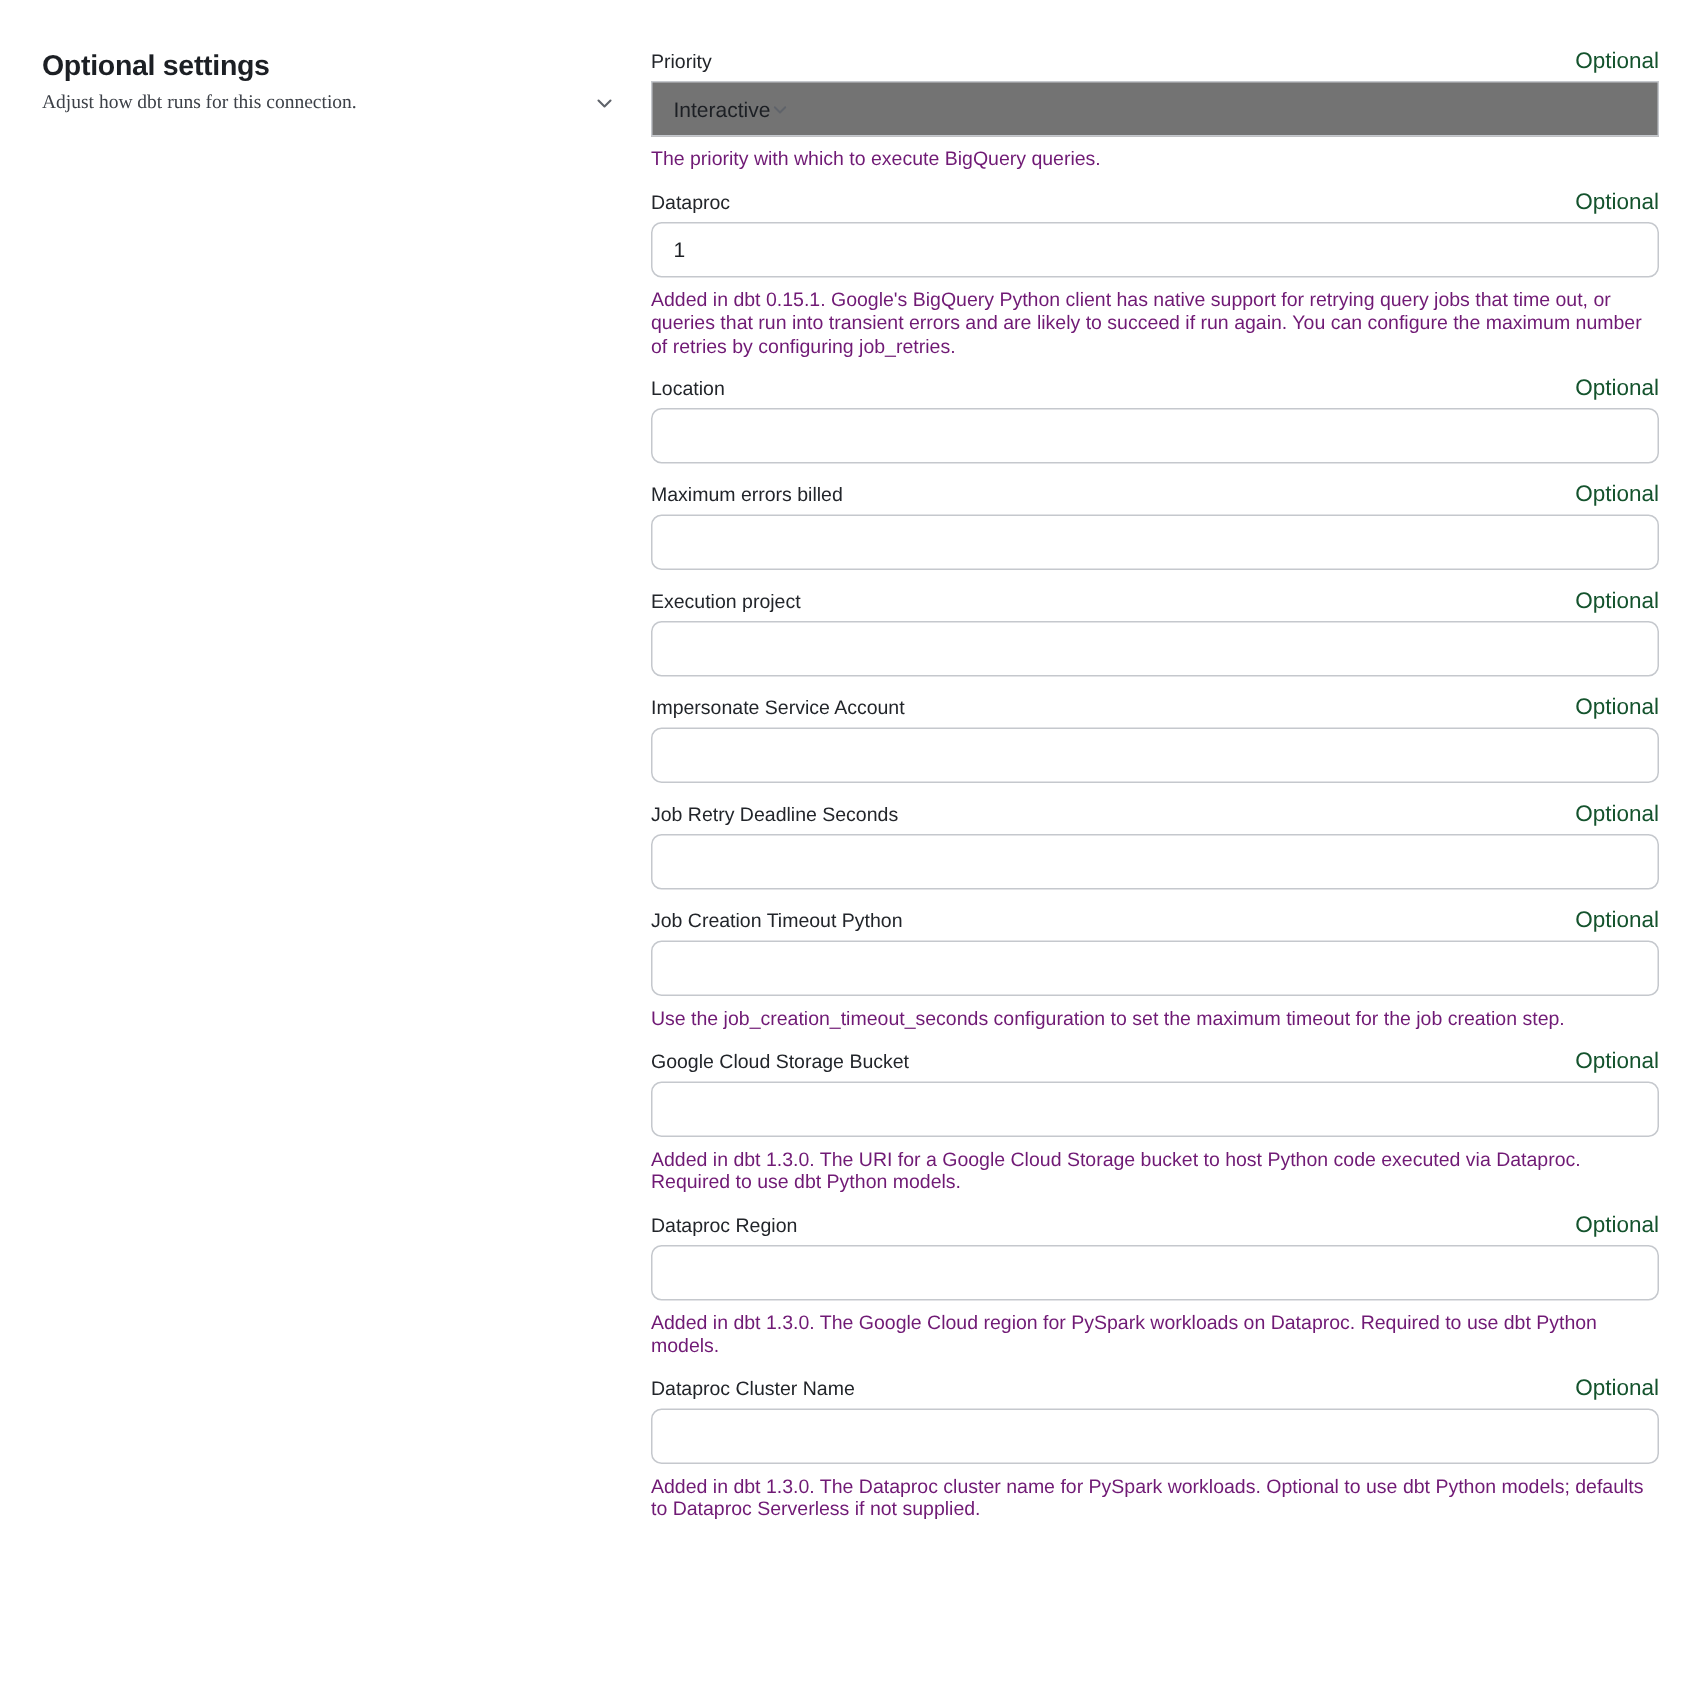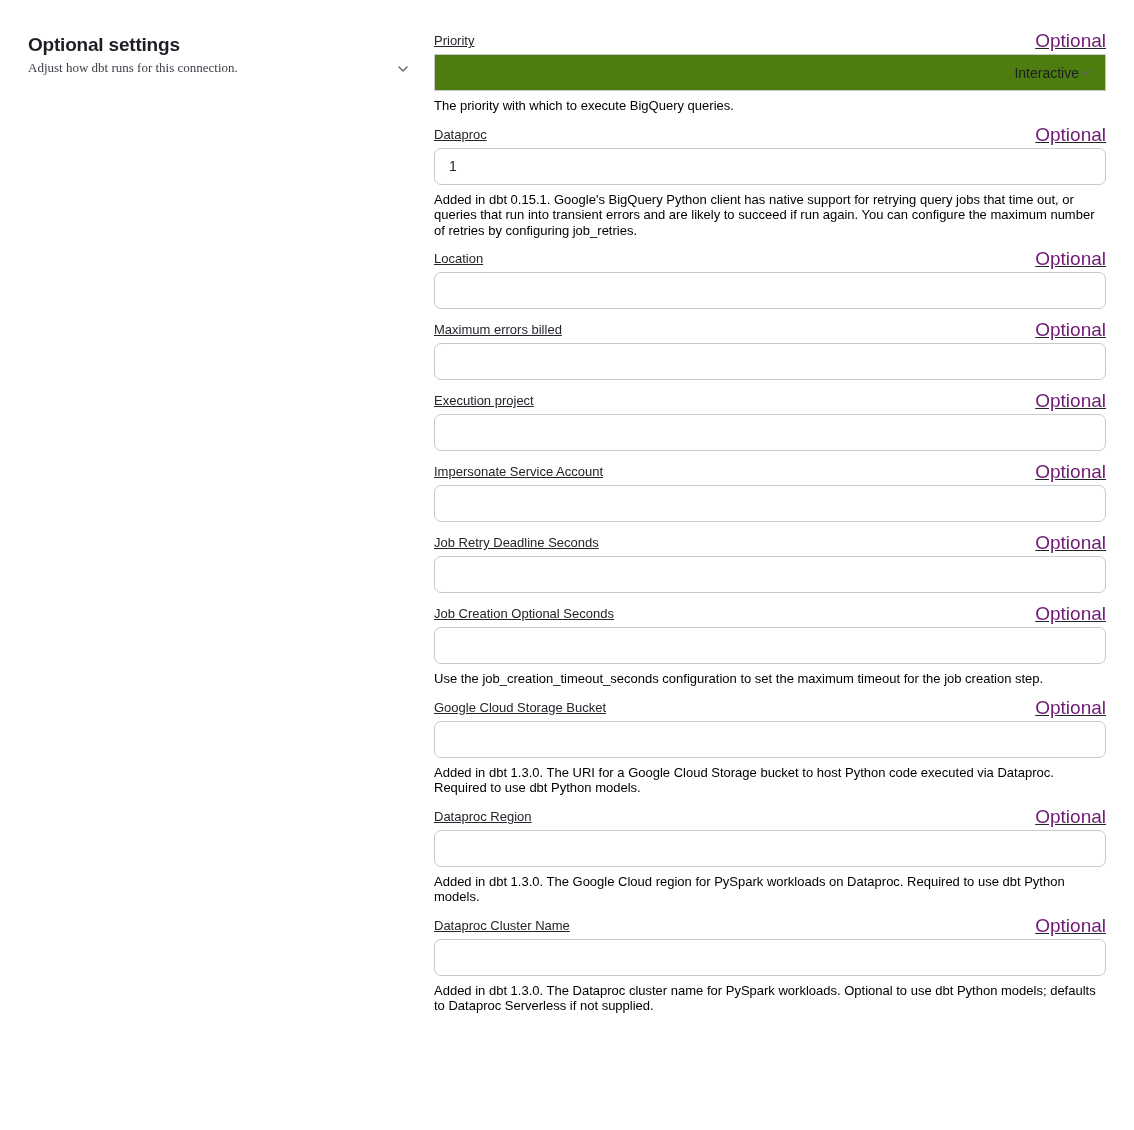--- a/index.html
+++ b/index.html
@@ -50,31 +50,30 @@
     color: #5f636a;
   }
   
   .form { flex: 1 1 auto; min-width: 0; }
   .field { margin-bottom: 13px; }
   .field-head {
     display: flex;
     justify-content: space-between;
     align-items: center;
     margin-bottom: 5px;
-    text-decoration: underline;
   }
   .f-label {
     font-size: 13px;
     line-height: 16px;
     color: #22252a;
   }
   .f-badge {
-    font-size: 19px;
+    font-size: 15px;
     line-height: 16px;
-    color: #701a75;
+    color: #14532d;
   }
   .control input {
     width: 100%;
     height: 37px;
     border: 1px solid #c5c8cd;
     border-radius: 7px;
     padding: 0 14px;
     font-size: 14px;
     font-family: "Liberation Sans", "DejaVu Sans", sans-serif;
     color: #1c1f24;
@@ -82,32 +81,32 @@
     outline: none;
   }
   .select {
     width: 100%;
     height: 37px;
     border: 1px solid #c5c8cd;
     border-radius: 0;
     padding: 0 14px;
     display: flex;
     align-items: center;
-    justify-content: flex-end;
+    justify-content: flex-start;
     font-size: 14px;
     color: #1c1f24;
-    background: #4d7c0f;
+    background: #737373;
     cursor: pointer;
   }
   .select .sel-chev { display: inline-flex; color: #5f636a; }
   .f-help {
     margin: 7px 0 0 0;
     font-size: 13px;
     line-height: 15.5px;
-    color: #000000;
+    color: #701a75;
   }
 </style>
 </head>
 <body>
 
 <div class="page">
 
   <aside class="left">
     <div>
       <h2>Optional settings</h2>
@@ -184,21 +183,21 @@
   <div class="field">
     <div class="field-head">
       <span class="f-label">Job Retry Deadline Seconds</span>
       <span class="f-badge">Optional</span>
     </div>
     <div class="control"><input type="text" value="" style=""></div>
   </div>
 
   <div class="field">
     <div class="field-head">
-      <span class="f-label">Job Creation Optional Seconds</span>
+      <span class="f-label">Job Creation Timeout Python</span>
       <span class="f-badge">Optional</span>
     </div>
     <div class="control"><input type="text" value="" style=""></div>
     <p class="f-help">Use the job_creation_timeout_seconds configuration to set the maximum timeout for the job creation step.</p>
   </div>
 
   <div class="field">
     <div class="field-head">
       <span class="f-label">Google Cloud Storage Bucket</span>
       <span class="f-badge">Optional</span>

